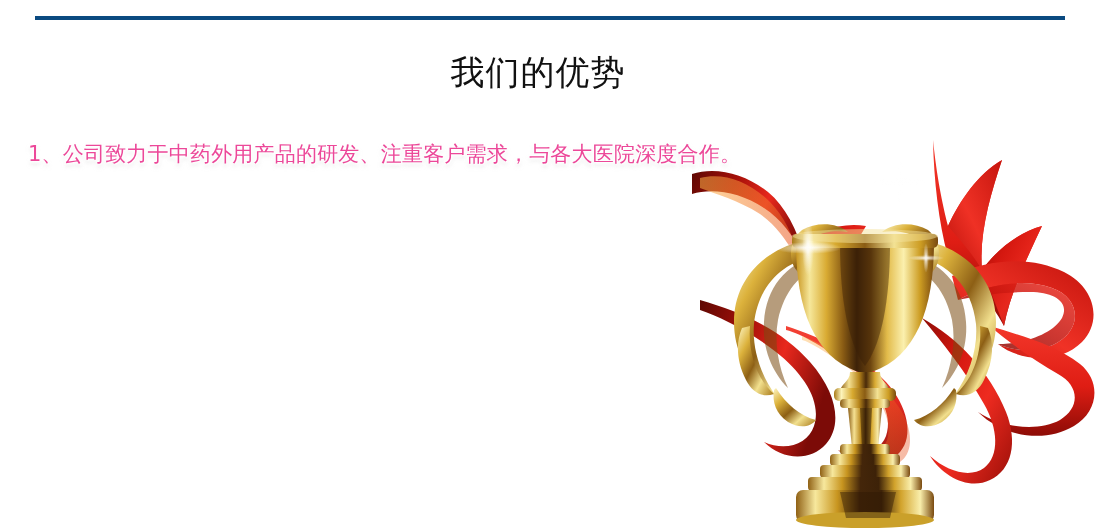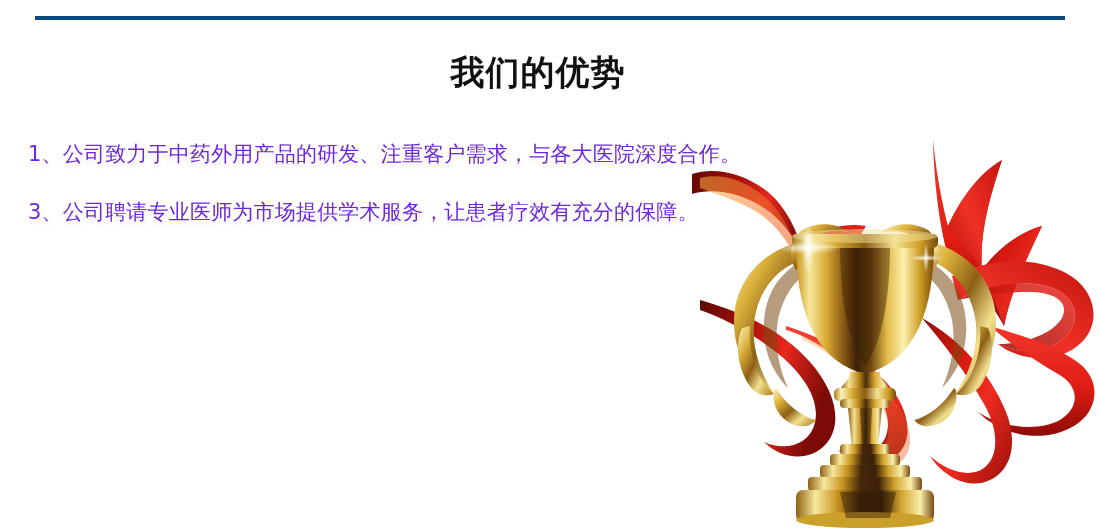--- a/index.html
+++ b/index.html
@@ -36,38 +36,38 @@
 
   
   #title {
     position: absolute;
     left: 0;
     top: 51px;
     width: 1076px;
     text-align: center;
     font-size: 34px;
     line-height: 42px;
-    font-weight: bold;
+    font-weight: normal;
     color: #111111;
     letter-spacing: 1px;
     white-space: nowrap;
   }
 
   
   #bullets {
     position: absolute;
     left: 28px;
     top: 140px;
     width: 720px;
   }
   .bullet {
     font-size: 21px;
     line-height: 28px;
     height: 58px;
-    color: #6d28d9;
+    color: #ec4899;
     white-space: nowrap;
     letter-spacing: 0.2px;
     text-shadow:
        1px  1px 1px rgba(255,255,255,0.95),
       -1px -1px 1px rgba(255,255,255,0.95),
        2px  2px 3px rgba(255,255,255,0.9),
       -2px  2px 3px rgba(255,255,255,0.9),
        2px -2px 3px rgba(255,255,255,0.9),
       -2px -2px 3px rgba(255,255,255,0.9),
        0    3px 4px rgba(190,190,190,0.55);
@@ -88,21 +88,20 @@
 <body>
 
 <div id="page">
 
   <div id="top-rule"></div>
 
   <div id="title">我们的优势</div>
 
   <div id="bullets">
     <div class="bullet">1、公司致力于中药外用产品的研发、注重客户需求，与各大医院深度合作。</div>
-    <div class="bullet">3、公司聘请专业医师为市场提供学术服务，让患者疗效有充分的保障。</div>
   </div>
 
   <div id="artwork">
     <svg width="410" height="401" viewBox="0 0 410 401" xmlns="http://www.w3.org/2000/svg">
       <defs>
         <linearGradient id="ribA" x1="0" y1="0" x2="1" y2="1">
           <stop offset="0%" stop-color="#8d0c06"></stop>
           <stop offset="30%" stop-color="#d4170f"></stop>
           <stop offset="60%" stop-color="#ee2b20"></stop>
           <stop offset="100%" stop-color="#9b0f08"></stop>

